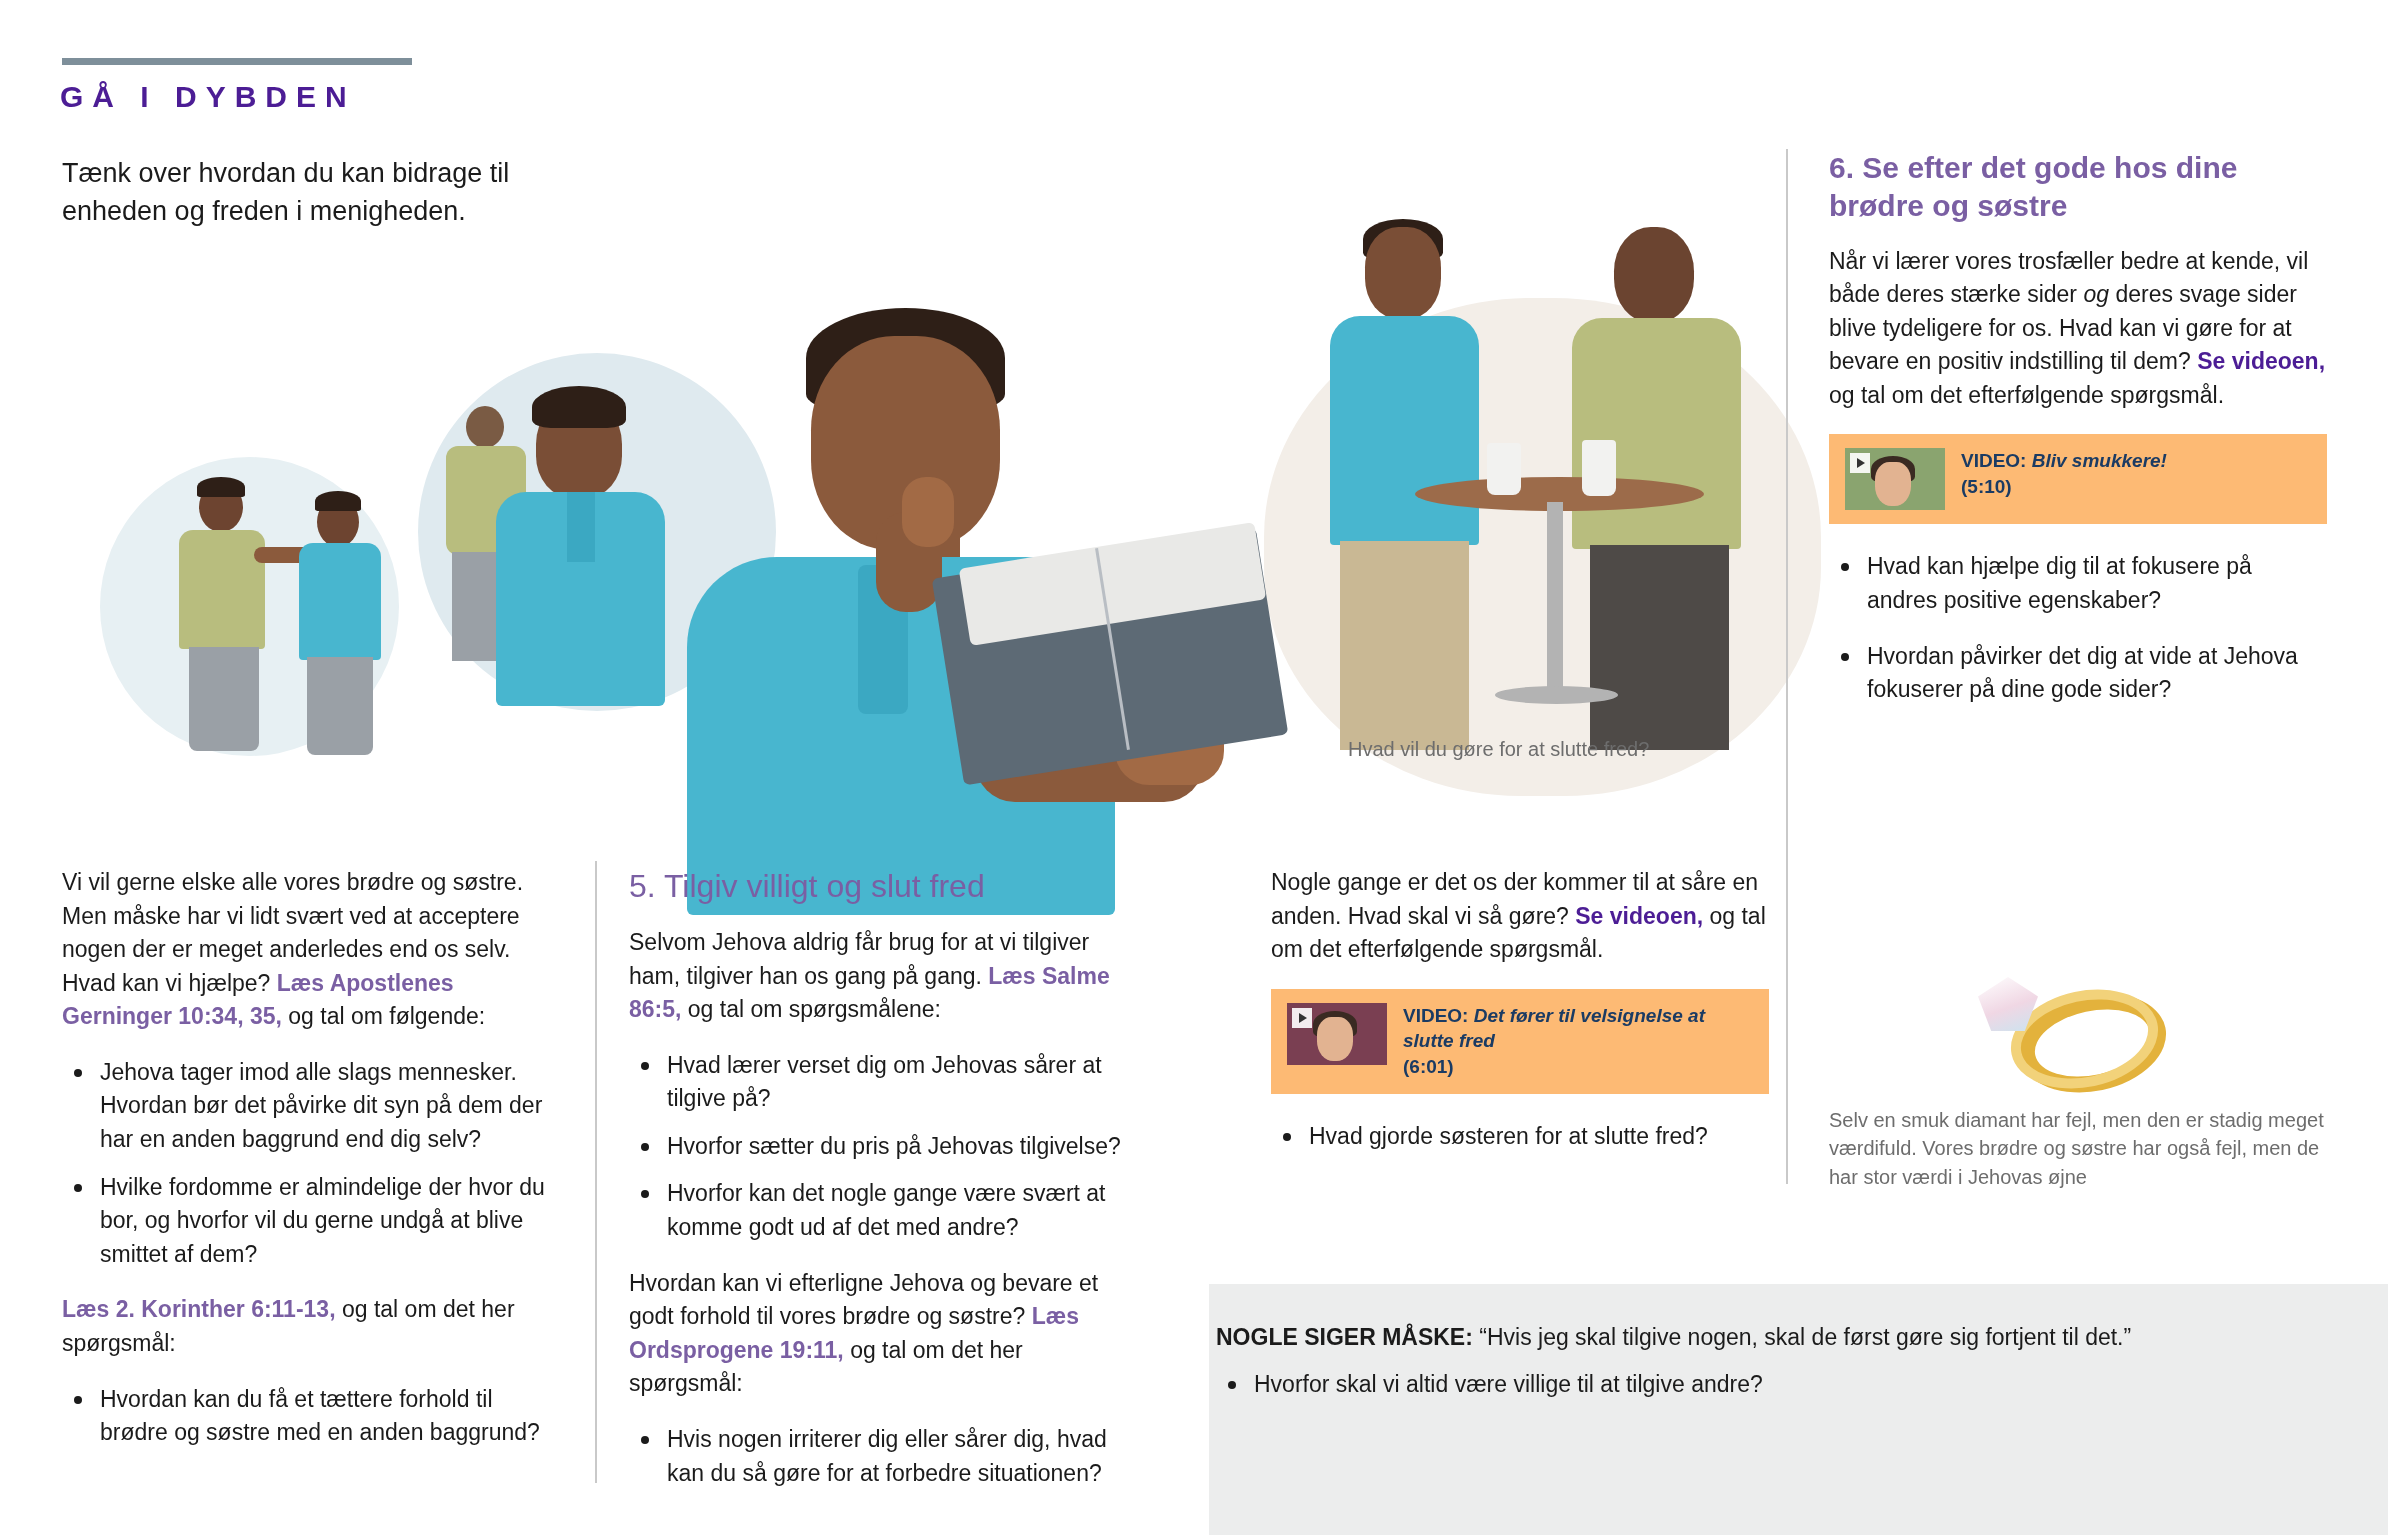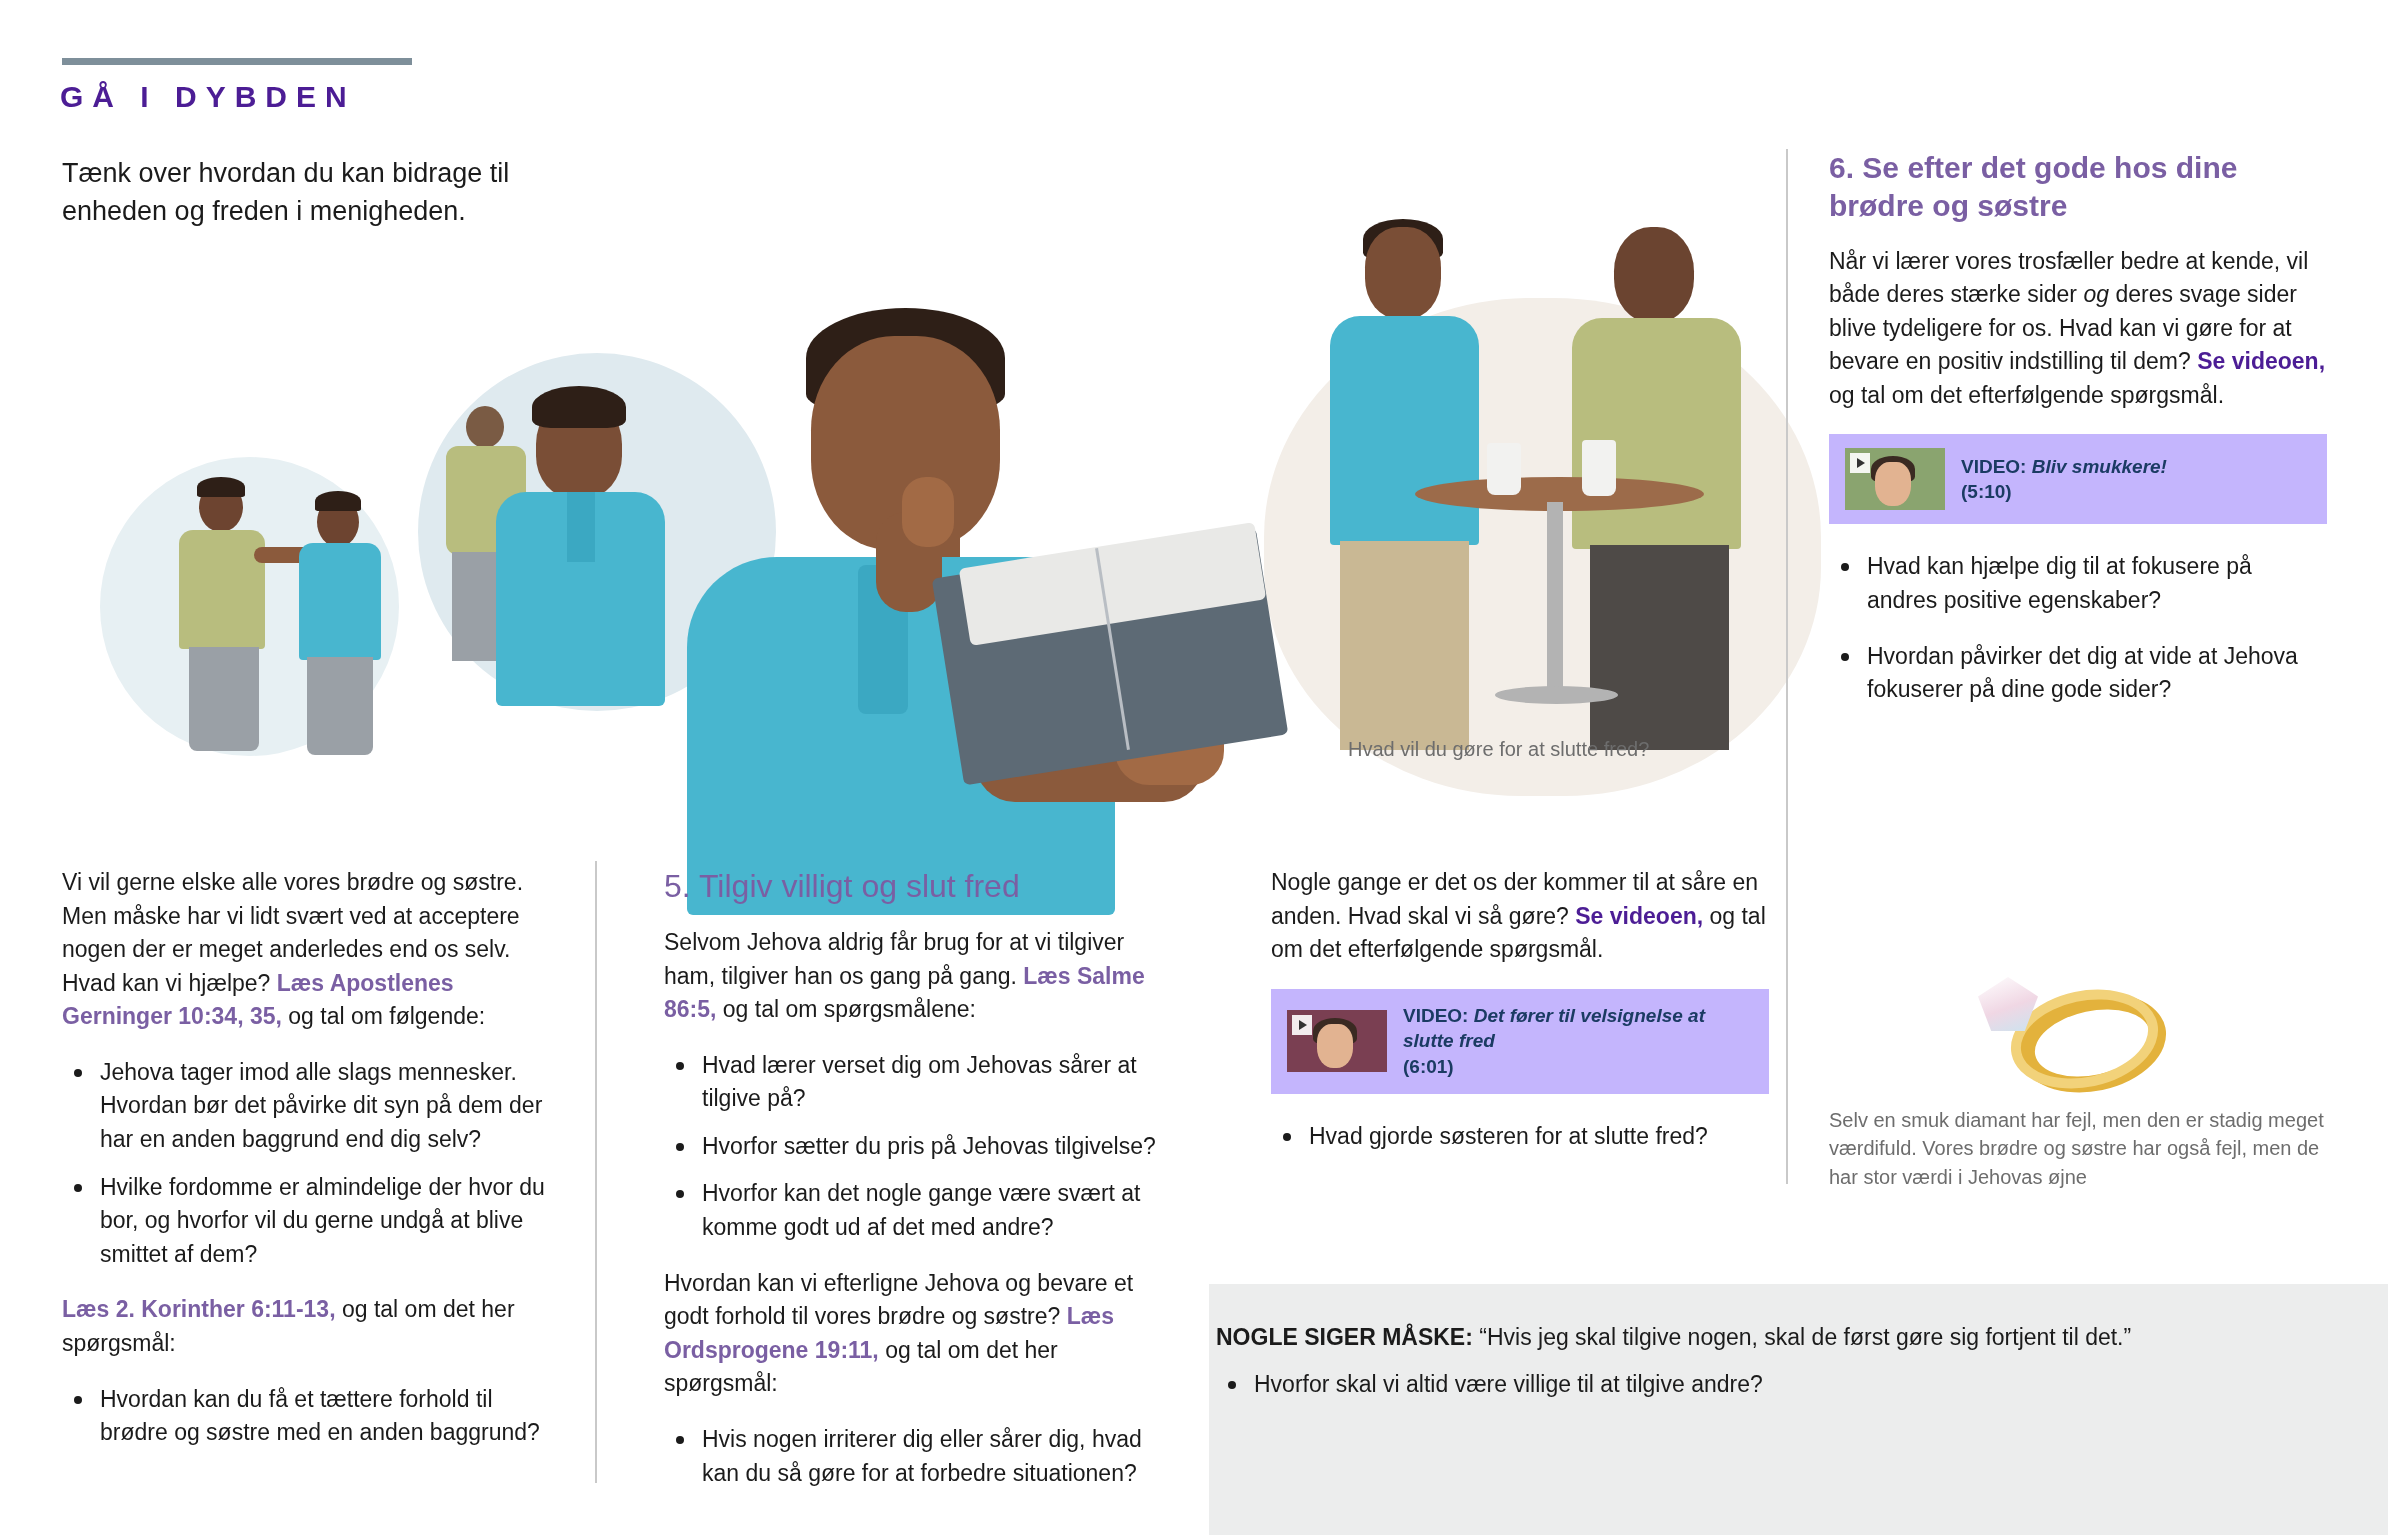--- a/index.html
+++ b/index.html
@@ -136,37 +136,37 @@
   ul.q li:before {
     content: "";
     position: absolute;
     left: -22px; top: 13px;
     width: 8px; height: 8px;
     border-radius: 50%;
     background: #1b1b1b;
   }
 
   .col4 { left: 62px; top: 866px; width: 498px; }
-  .col5 { left: 629px; top: 866px; width: 498px; margin-left: 35px; }
+  .col5 { left: 629px; top: 866px; width: 498px; }
   .col6 { left: 1271px; top: 866px; width: 498px; }
   .colr { left: 1829px; top: 149px; width: 498px; }
 
   h2.secr {
     font-size: 30px;
     font-weight: bold;
     color: #7a5fa3;
     margin: 0 0 20px 0;
     line-height: 1.26;
   }
 
   
   .video-box {
-    background: #c4b5fd;
+    background: #fdba74;
     display: flex;
-    align-items: center;
+    align-items: flex-start;
     padding: 14px 16px;
     gap: 16px;
     margin: 8px 0 26px 0;
   }
   .video-thumb {
     width: 100px; height: 62px;
     position: relative;
     flex: none;
     overflow: hidden;
     background: #8aa46f;

